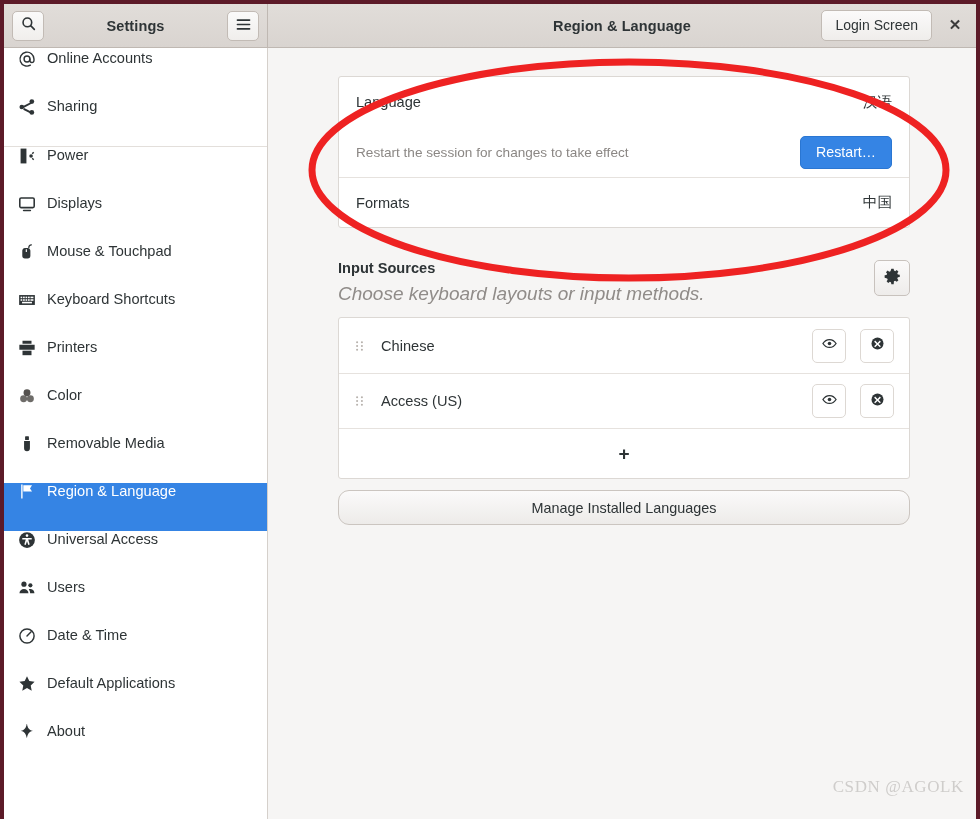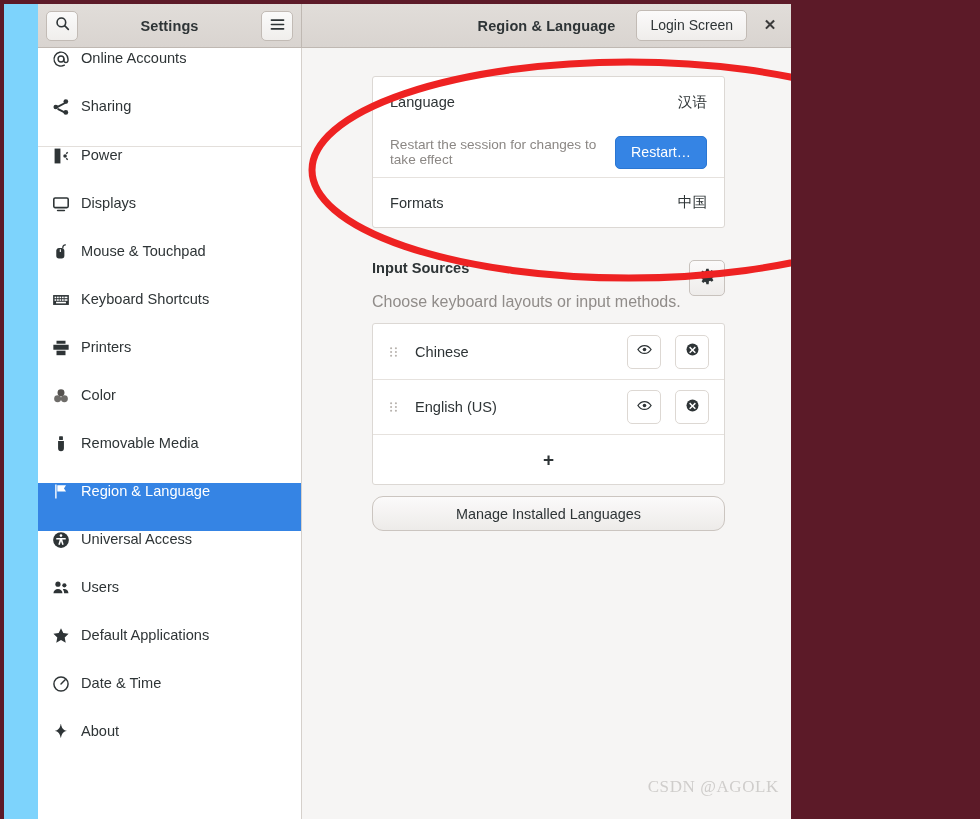--- a/index.html
+++ b/index.html
@@ -9,28 +9,27 @@
     height: 819px;
     overflow: hidden;
     font-family: "Liberation Sans", sans-serif;
     background: #5c1a28;
   }
 
   
   #window {
     position: absolute;
     left: 0; top: 0;
-    width: 791px; height: 819px;
+    width: 976px; height: 819px;
     background: #7dd3fc;
     border-left: 4px solid #5c1a28;
     border-top: 4px solid #5c1a28;
     border-right: 0;
     border-bottom: 0;
     overflow: hidden;
-    padding-left: 34px;
   }
 
   
   #headerbar {
     display: flex;
     height: 44px;
     background: linear-gradient(180deg, #e1ddd9 0%, #d9d4d0 100%);
     border-bottom: 1px solid #bfb8b2;
     position: relative;
   }
@@ -198,23 +197,24 @@
     justify-content: space-between;
     margin-top: 32px;
     margin-bottom: 12px;
   }
   #input-sources-title {
     font-size: 14.6px;
     font-weight: bold;
     color: #2e3436;
   }
   #input-sources-sub {
-    font-size: 16px;
+    font-size: 19px;
     color: #908c89;
-    margin-top: 17px;
+    margin-top: 7px;
+    font-style: italic;
   }
   #input-settings-btn {
     width: 36px; height: 36px;
     border: 1px solid #c8c2bd;
     border-radius: 5px;
     background: linear-gradient(180deg, #fbfafa 0%, #eeecea 100%);
     display: flex; align-items: center; justify-content: center;
     cursor: pointer;
     color: #2e3436;
   }
@@ -459,34 +459,34 @@
                 <circle cx="5.3" cy="4.6" r="2.3"></circle>
                 <circle cx="11" cy="5.6" r="1.85"></circle>
                 <path d="M1.3 12.6c0-2.2 1.8-3.8 4-3.8s4 1.6 4 3.8z"></path>
                 <path d="M9.6 9c1.8-.5 5 .3 5 3.6h-3.8c0-1.4-.5-2.6-1.2-3.6z"></path>
               </svg>
             </span>
             <span class="lbl">Users</span>
           </div>
           <div class="nav-item">
             <span class="ico">
-              <svg width="18" height="18" viewBox="0 0 16 16" fill="currentColor">
-                <path d="M8 1.1l2.05 4.3 4.7.6-3.45 3.25.9 4.65L8 11.65 3.8 13.9l.9-4.65L1.25 6l4.7-.6z"></path>
-              </svg>
-            </span>
-            <span class="lbl">Default Applications</span>
-          </div>
-          <div class="nav-item">
-            <span class="ico">
               <svg width="18" height="18" viewBox="0 0 16 16" fill="none" stroke="currentColor" stroke-width="1.3">
                 <circle cx="8" cy="8" r="6.3"></circle>
                 <path d="M8 8l3.7-3.7" stroke-linecap="round"></path>
               </svg>
             </span>
             <span class="lbl">Date &amp; Time</span>
+          </div>
+          <div class="nav-item">
+            <span class="ico">
+              <svg width="18" height="18" viewBox="0 0 16 16" fill="currentColor">
+                <path d="M8 1.1l2.05 4.3 4.7.6-3.45 3.25.9 4.65L8 11.65 3.8 13.9l.9-4.65L1.25 6l4.7-.6z"></path>
+              </svg>
+            </span>
+            <span class="lbl">Default Applications</span>
           </div>
           <div class="nav-item">
             <span class="ico">
               <svg width="18" height="18" viewBox="0 0 16 16" fill="currentColor">
                 <path d="M8 .8c.55 3.5 1.8 5.3 4.95 6.05v.3C9.8 7.9 8.55 9.7 8 13.2h-.3C7.15 9.7 5.9 7.9 2.75 7.15v-.3C5.9 6.1 7.15 4.3 7.7.8z"></path>
               </svg>
             </span>
             <span class="lbl">About</span>
           </div>
         </div>
@@ -560,21 +560,21 @@
               <span class="drag-handle">
                 <svg width="9" height="16" viewBox="0 0 8 16" fill="#b7b2ad">
                   <circle cx="1.6" cy="4.3" r="1.05"></circle>
                   <circle cx="6.4" cy="4.3" r="1.05"></circle>
                   <circle cx="1.6" cy="8" r="1.05"></circle>
                   <circle cx="6.4" cy="8" r="1.05"></circle>
                   <circle cx="1.6" cy="11.7" r="1.05"></circle>
                   <circle cx="6.4" cy="11.7" r="1.05"></circle>
                 </svg>
               </span>
-              <span class="src-name">English (US)</span>
+              <span class="src-name">Access (US)</span>
               <span class="icon-btn">
                 <span><svg width="15" height="15" viewBox="0 0 16 16" fill="none" stroke="currentColor" stroke-width="1.4">
                     <path d="M1 8s2.6-4.2 7-4.2S15 8 15 8s-2.6 4.2-7 4.2S1 8 1 8z"></path>
                     <circle cx="8" cy="8" r="1.9" fill="currentColor" stroke="none"></circle>
                   </svg></span>
               </span>
               <span class="icon-btn">
                 <span><svg width="15" height="15" viewBox="0 0 16 16" fill="currentColor">
                     <circle cx="8" cy="8" r="6.4"></circle>
                     <path d="M5.5 4.9l2.5 2.5 2.5-2.5 1.1 1.1L9.1 8.5l2.5 2.5-1.1 1.1-2.5-2.5-2.5 2.5-1.1-1.1 2.5-2.5-2.5-2.5z" fill="#ffffff"></path>

